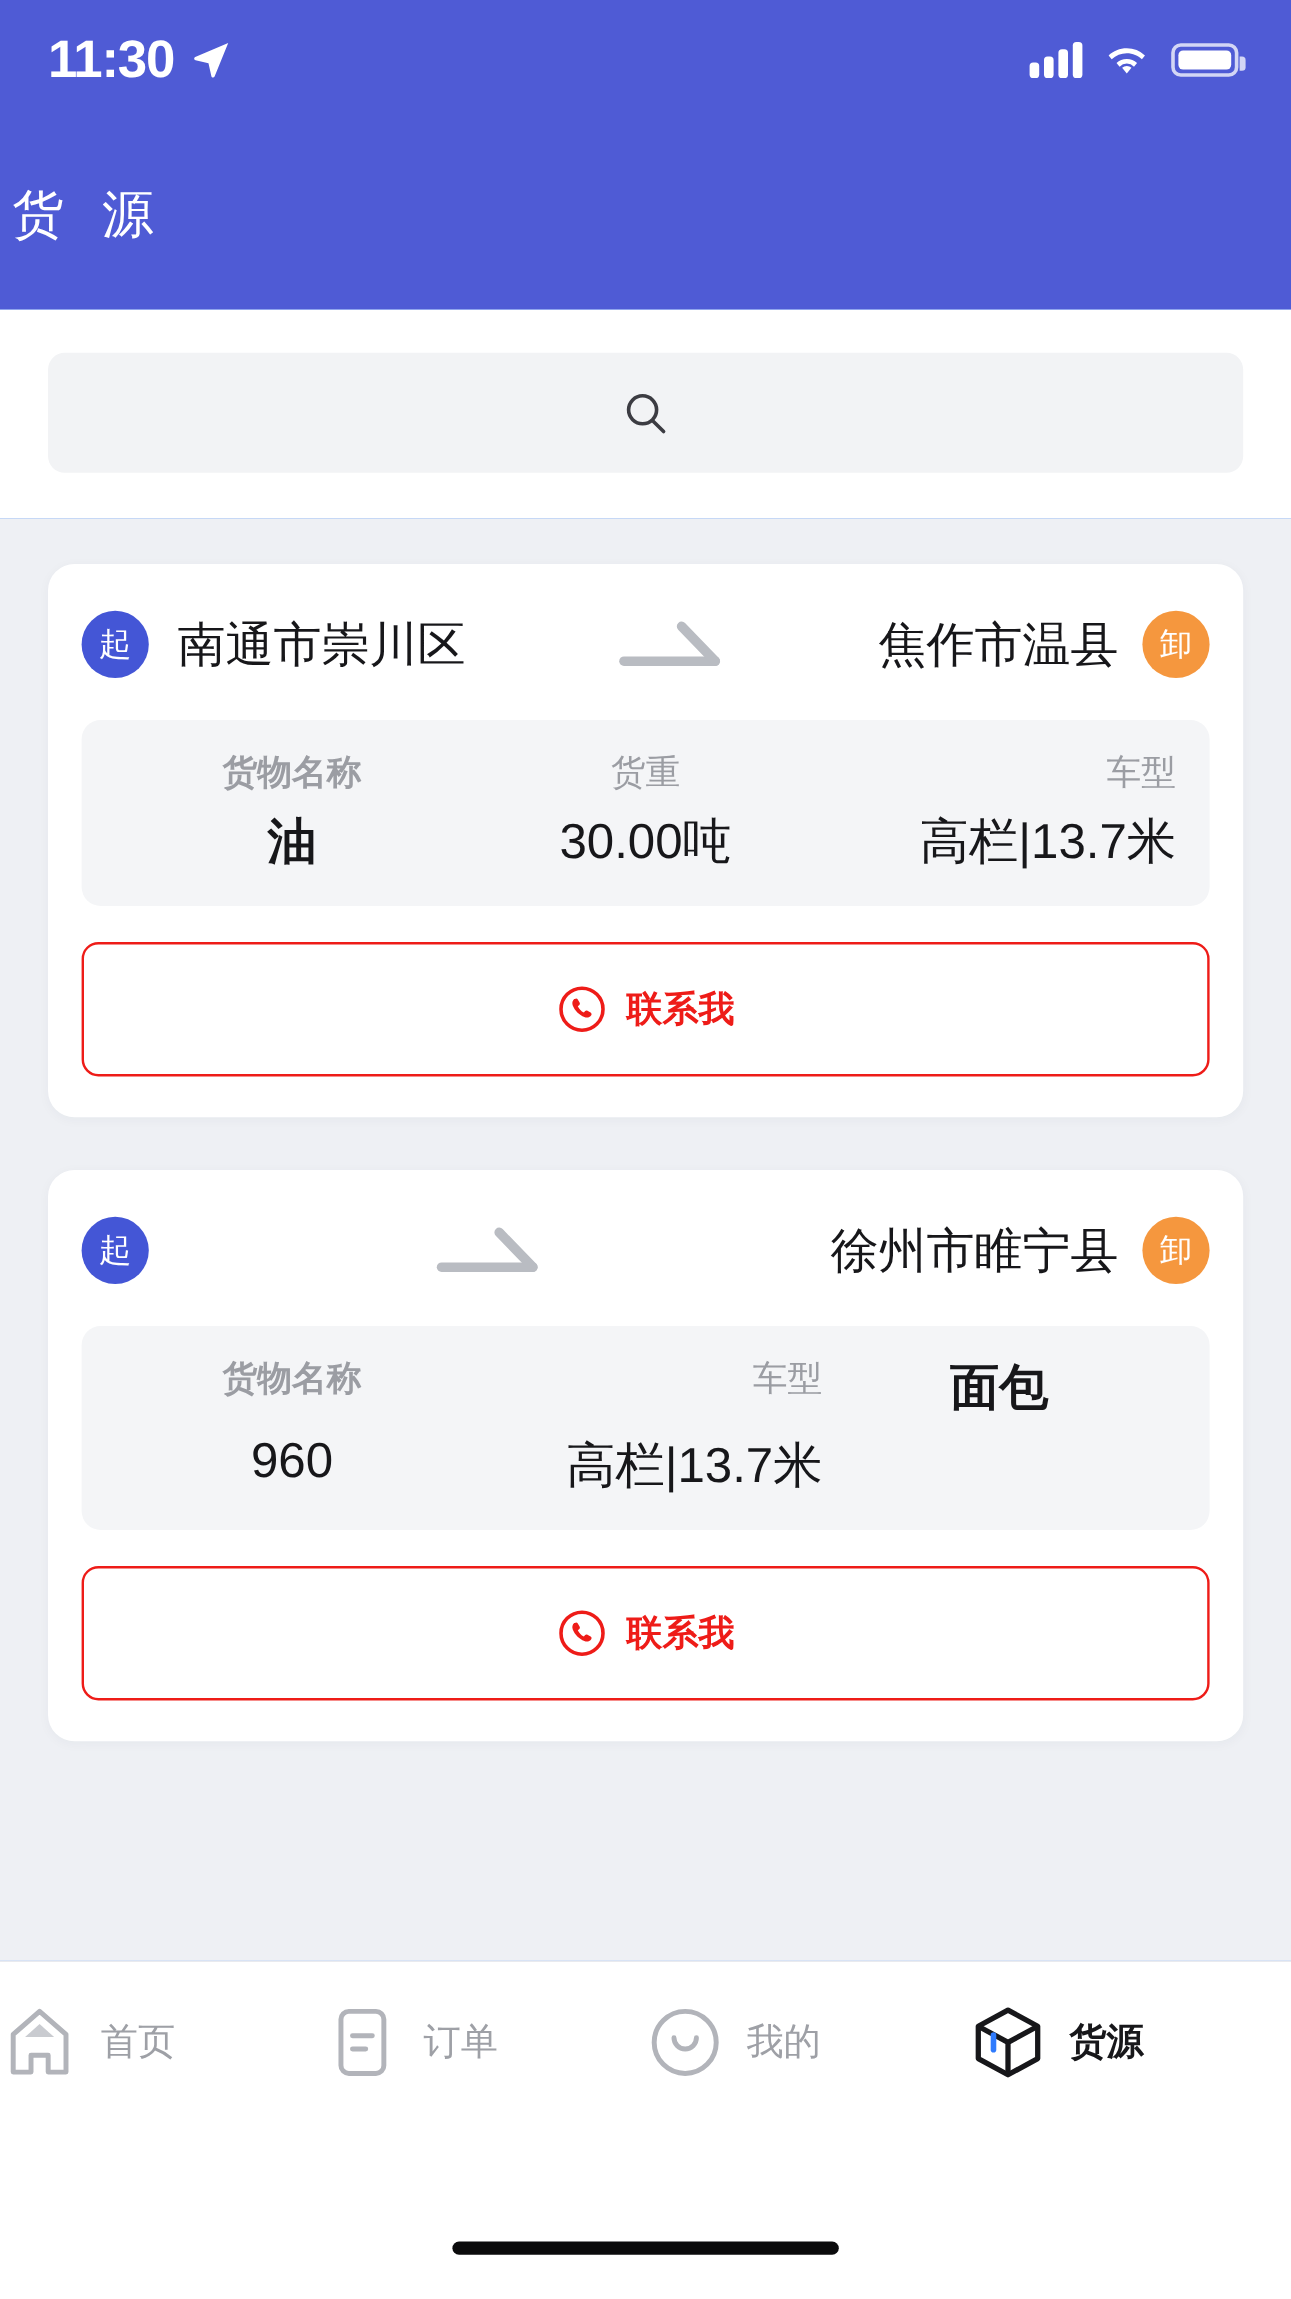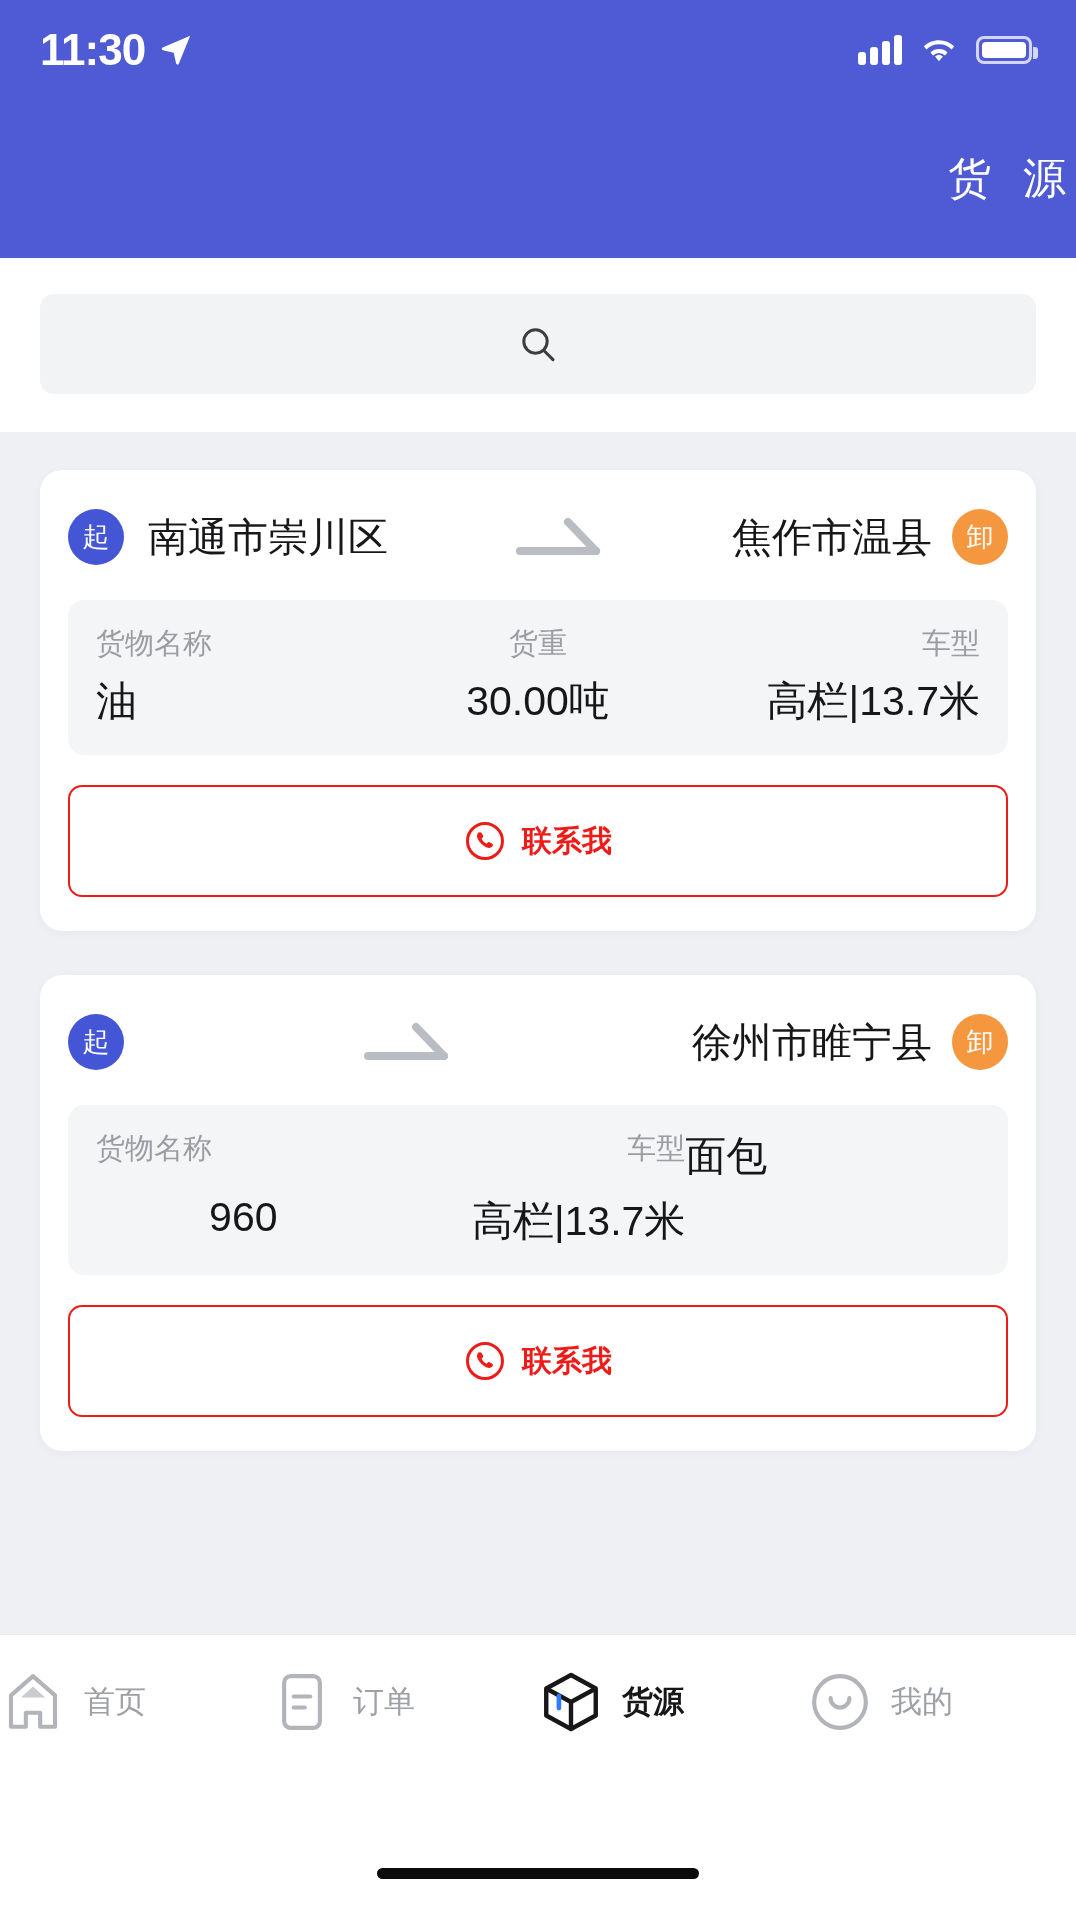--- a/index.html
+++ b/index.html
@@ -34,21 +34,21 @@
   }
   .battery::after {
     content:""; position:absolute; right:-9px; top:8px; width:5px; height:12px;
     background:rgba(255,255,255,.75); border-radius:0 3px 3px 0;
   }
   .battery em { display:block; width:100%; height:100%; background:#fff; border-radius:4px; }
 
   
   .header {
     background:#4f5bd5; height:158px; flex:none;
-    display:flex; align-items:center; justify-content:flex-end;padding-left:45px;
+    display:flex; align-items:center; justify-content:flex-start;
   }
   .header h1 { color:#fff; font-size:43px; font-weight:500; letter-spacing:10px; text-indent:10px; }
 
   
   .search-zone { background:#fff; padding:36px 40px 38px; flex:none; }
   .searchbar {
     height:100px; background:#f2f3f5; border-radius:14px;
     display:flex; align-items:center; justify-content:center; gap:18px;
   }
   .search-icon { width:40px; height:40px; display:block; }
@@ -75,21 +75,21 @@
   .route-mid { flex:1 1 auto; display:flex; align-items:center; justify-content:center; }
   .route-arrow { width:92px; height:46px; display:block; }
 
   .info {
     background:#f4f5f7; border-radius:16px;
     margin-top:26px; padding:24px 28px 26px;
     display:grid; grid-template-columns:1fr 1fr 1fr; row-gap:10px;
   }
   .info .lbl { font-size:29px; color:#9b9da3; }
   .info .val { font-size:41px; color:#17171a; white-space:nowrap; }
-  .c-left { text-align:left; }
+  .c-left { text-align:center;font-weight:bold; }
   .c-mid  { text-align:center; }
   .c-right{ text-align:right; }
 
   .contact-btn {
     margin-top:30px; height:112px; width:100%;
     border:2px solid #ee1c18; border-radius:14px; background:#fff;
     display:flex; align-items:center; justify-content:center; gap:16px;
     cursor:pointer;
   }
   .phone-icon { width:42px; height:42px; display:block; }
@@ -240,40 +240,40 @@
       <span>
         <svg class="tab-icon" viewBox="0 0 24 24" fill="none" stroke="#b2b4ba" stroke-width="1.5" stroke-linecap="round">
             <rect x="5.5" y="2.6" width="13" height="18.8" rx="2.4"></rect>
             <line x1="9" y1="10" x2="15" y2="10"></line>
             <line x1="9" y1="14" x2="13" y2="14"></line>
           </svg>
       </span>
       <span class="tab-label">订单</span>
     </div>
 
+    <div class="tab">
+      <span>
+        <svg class="tab-icon" viewBox="0 0 24 24" fill="none" stroke="#b2b4ba" stroke-width="1.5" stroke-linecap="round">
+            <circle cx="12" cy="12" r="9.4"></circle>
+            <path d="M8.6 10.6a3.4 3.4 0 0 0 6.8 0"></path>
+          </svg>
+      </span>
+      <span class="tab-label">我的</span>
+    </div>
+
     <div class="tab active">
       <span>
         <svg class="tab-icon" viewBox="0 0 24 24" fill="none" stroke="#17171a" stroke-width="1.6" stroke-linejoin="round">
             <path d="M12 2.2 21 7.1v9.8L12 21.8 3 16.9V7.1z"></path>
             <path d="M3 7.1 12 12l9-4.9M12 12v9.8"></path>
             <line x1="7.6" y1="9.8" x2="7.6" y2="14.2" stroke="#2f7bfd" stroke-width="1.7" stroke-linecap="round"></line>
           </svg>
       </span>
       <span class="tab-label">货源</span>
     </div>
 
-    <div class="tab">
-      <span>
-        <svg class="tab-icon" viewBox="0 0 24 24" fill="none" stroke="#b2b4ba" stroke-width="1.5" stroke-linecap="round">
-            <circle cx="12" cy="12" r="9.4"></circle>
-            <path d="M8.6 10.6a3.4 3.4 0 0 0 6.8 0"></path>
-          </svg>
-      </span>
-      <span class="tab-label">我的</span>
-    </div>
-
   </div>
 
   <div class="home-indicator-wrap">
     <div class="home-indicator"></div>
   </div>
 
 </div>
 
 </body></html>

